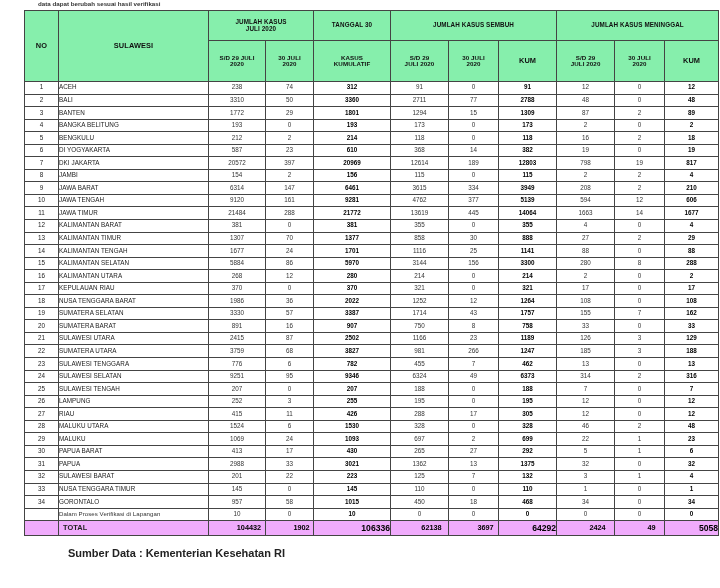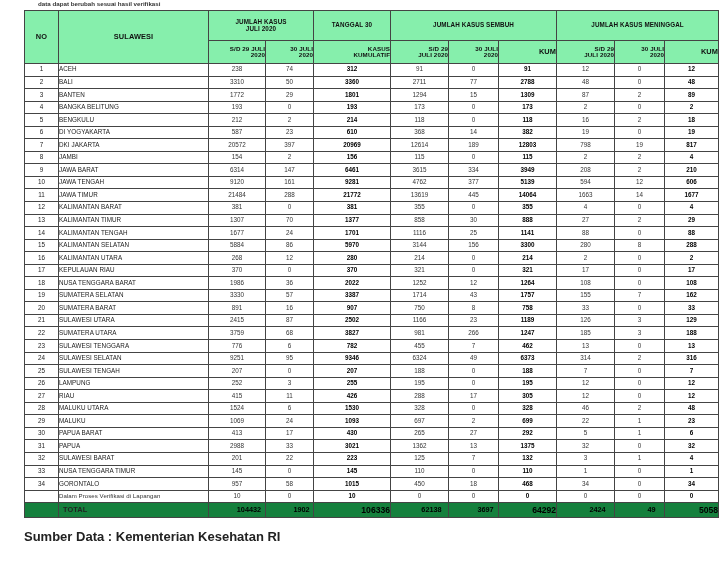--- a/index.html
+++ b/index.html
@@ -64,43 +64,44 @@
     background: #86efac;
     color: #111;
     font-weight: bold;
     text-align: center;
     vertical-align: middle;
     letter-spacing: 0.1px;
     font-size: 6.8px;
     border: 0.9px solid #333;
   }
   thead th.grp { height: 30px; }
-  thead th.sub { height: 23px; font-size: 6.2px; text-align: right; }
+  thead th.sub { height: 41px; font-size: 6.2px; }
   thead th.tall { font-size: 7.4px; }
 
   
   tbody td { height: 12.55px; background: #ffffff; }
 
   td.no      { text-align: center; font-size: 6.2px; color: #222; }
   td.prov    { text-align: left; padding-left: 4px; font-size: 6.4px; color: #222; letter-spacing: 0.05px; }
   td.num     { text-align: center; font-size: 6.3px; color: #333; }
   td.numb    { text-align: center; font-size: 7px; font-weight: bold; color: #000; }
 
   tr.verif td.prov { font-size: 6.1px; color: #333; }
 
-  tr.total td { height: 15px; background: #15803d; border-top: 1.4px solid #111; }
+  tr.total td { height: 15px; background: #f0abfc; border-top: 1.4px solid #111; }
   tr.total td.prov  { font-weight: bold; font-size: 7.4px; padding-left: 4px; }
   tr.total td.num   { font-weight: bold; font-size: 7.3px; color: #000; padding-left: 24px; }
   tr.total td.numb  { font-weight: bold; font-size: 8.6px; color: #000; text-align: right; }
 
   .footer {
     padding: 11px 8px 0 24px;
-    font-size: 13px;
+    font-size: 11px;
     font-weight: bold;
     color: #222;
+    margin-left: 44px;
   }
 
   
   col.c-no   { width: 34px; }
   col.c-prov { width: 150px; }
   col.c-d1   { width: 57px; }
   col.c-d2   { width: 48px; }
   col.c-kum1 { width: 77px; }
   col.c-s1   { width: 58px; }
   col.c-s2   { width: 50px; }

